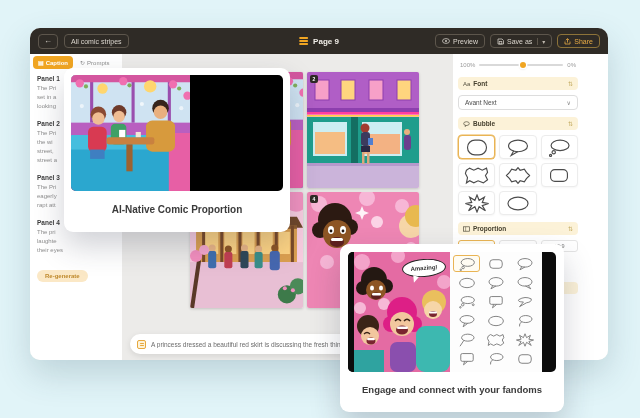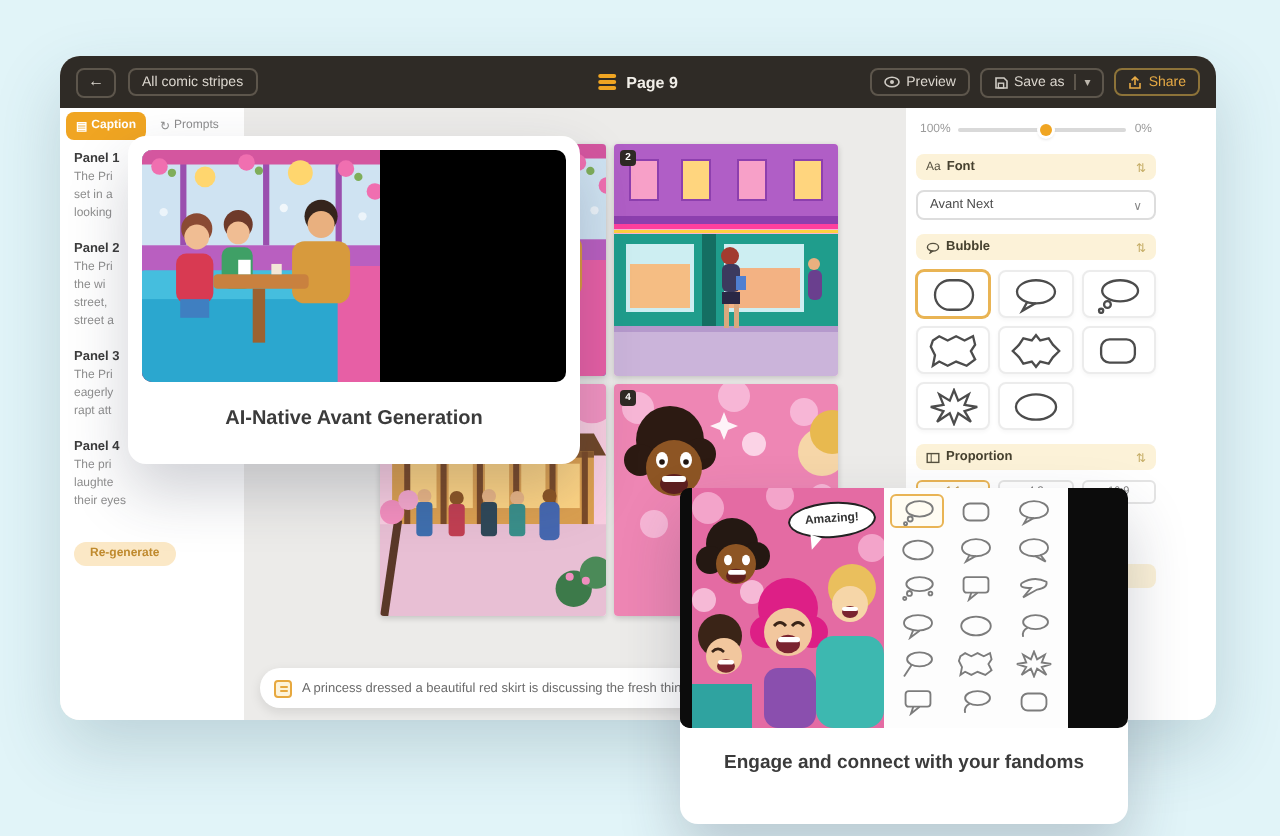--- a/index.html
+++ b/index.html
@@ -84,21 +84,21 @@
   .prompt-icon i { height:1px; background:#e7a83e; border-radius:1px; }
   .prompt-text { font-size:6.5px; color:#6b6b6b; white-space:nowrap; overflow:hidden; text-overflow:ellipsis; }
 
   
   .feature-card { position:absolute; background:#fff; border-radius:9px; box-shadow:0 14px 30px rgba(40,45,70,.22); }
   .card-gen { left:64px; top:68px; width:226px; height:164px; z-index:30; padding:7px; }
   .card-gen .img-area { height:116px; background:#000; border-radius:5px; overflow:hidden; display:flex; }
   .card-gen .img-area svg { width:119px; height:100%; display:block; flex:none; }
   .card-caption { text-align:center; font-size:10px; font-weight:bold; color:#3b3b3b; margin-top:13px; }
 
-  .card-fan { left:340px; top:244px; width:224px; height:168px; z-index:40; padding:0; }
+  .card-fan { left:340px; top:244px; width:224px; height:168px; z-index:40; padding:8px; }
   .card-fan .img-area { position:relative; height:120px; background:#0c0c0c; border-radius:5px; overflow:hidden; display:flex; }
   .fan-blackbar { width:6px; background:#0c0c0c; flex:none; }
   .fan-photo { position:relative; width:96px; height:100%; flex:none; }
   .fan-photo svg { width:100%; height:100%; display:block; }
   .amazing-bubble { position:absolute; right:4px; top:7px; width:44px; height:18px; background:#fff;
                     border:1px solid #222; border-radius:50%; display:flex; align-items:center; justify-content:center;
                     font-size:6px; font-weight:bold; color:#333; transform:rotate(-4deg); }
   .amazing-tail { position:absolute; right:32px; top:24px; width:0; height:0;
                   border-left:3px solid transparent; border-right:3px solid transparent; border-top:7px solid #fff;
                   transform:rotate(18deg); }
@@ -575,21 +575,21 @@
       </div>
     </div>
   </div>
 
   <div class="feature-card card-gen">
     <div class="img-area">
       <svg viewBox="0 0 118 112" preserveAspectRatio="xMidYMid slice">
           <use href="#scene-cafe"></use>
         </svg>
     </div>
-    <div class="card-caption">AI-Native Avant Generation</div>
+    <div class="card-caption">AI-Native Comic Proportion</div>
   </div>
 
   <div class="feature-card card-fan">
     <div class="img-area">
       <div class="fan-blackbar"></div>
       <div class="fan-photo">
         <svg viewBox="0 0 96 120" preserveAspectRatio="xMidYMid slice">
             <use href="#scene-fans"></use>
           </svg>
         <div class="amazing-bubble">Amazing!</div>

